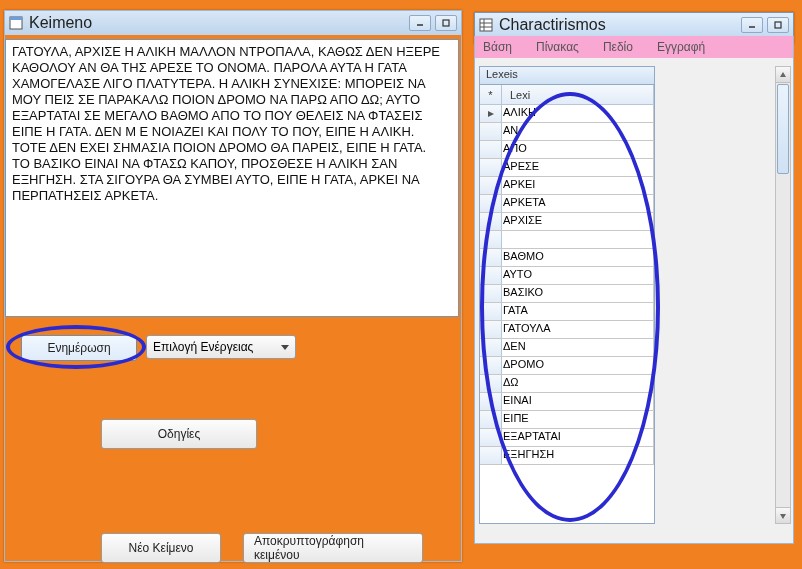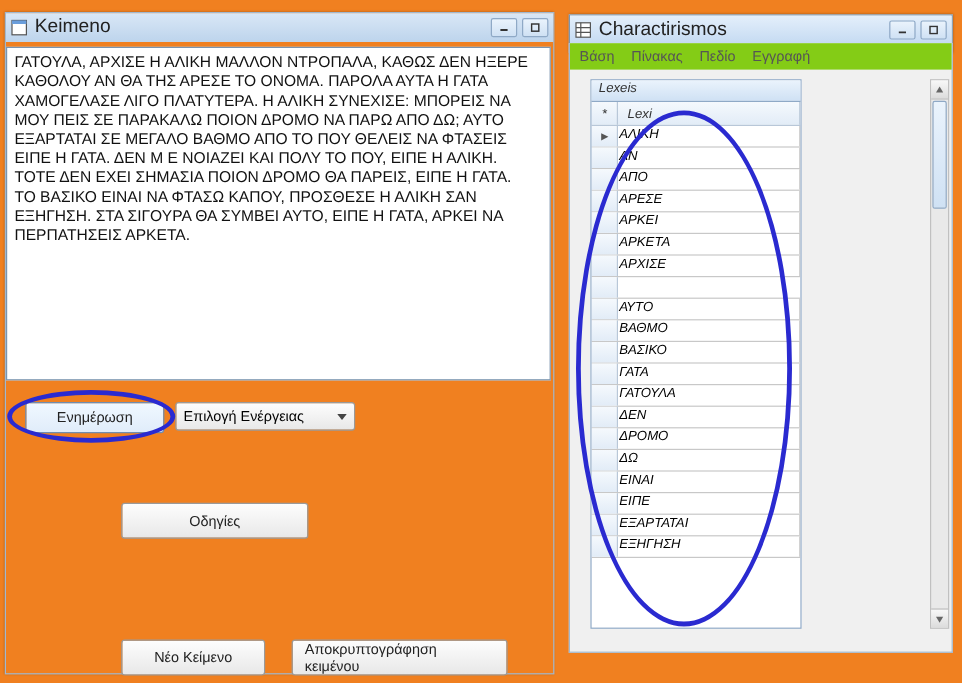--- a/index.html
+++ b/index.html
@@ -87,34 +87,33 @@
   #char-win .titlebar { background: linear-gradient(#e4effb,#c4daf2); }
   #char-body {
     position:absolute;
     left:474px; top:36px; width:320px; height:508px;
     background:#f0f0f0;
     border:1px solid #a0b8d0;
     border-top:none;
   }
   .menubar {
     height:22px;
-    background:#84cc16;
+    background:#f9a8d4;
     display:flex; align-items:center;
-    gap:14px;
+    gap:24px;
     padding:0 8px;
     color:#555;
     font-size:12px;
   }
   .menubar span { cursor:default; }
   .subwin {
     position:absolute;
-    left:17px; top:30px; width:176px; height:458px;
+    left:4px; top:30px; width:176px; height:458px;
     background:#fff;
     border:1px solid #8fa9c6;
-    font-style:italic;
   }
   .subwin .subtitle {
     height:18px;
     background: linear-gradient(#eaf3fc,#cfe1f4);
     border-bottom:1px solid #8fa9c6;
     font-size:11px;
     padding:1px 6px;
     color:#333;
   }
   .grid {
@@ -301,25 +300,25 @@
           </div>
           <div class="grid-row">
             <div class="rowhdr"></div>
             <div class="cell">ΑΡΧΙΣΕ</div>
           </div>
           <div class="grid-row">
             <div class="rowhdr"></div>
           </div>
           <div class="grid-row">
             <div class="rowhdr"></div>
+            <div class="cell">ΒΑΘΜΟ</div>
+          </div>
+          <div class="grid-row">
+            <div class="rowhdr"></div>
             <div class="cell">ΑΥΤΟ</div>
-          </div>
-          <div class="grid-row">
-            <div class="rowhdr"></div>
-            <div class="cell">ΒΑΘΜΟ</div>
           </div>
           <div class="grid-row">
             <div class="rowhdr"></div>
             <div class="cell">ΒΑΣΙΚΟ</div>
           </div>
           <div class="grid-row">
             <div class="rowhdr"></div>
             <div class="cell">ΓΑΤΑ</div>
           </div>
           <div class="grid-row">

